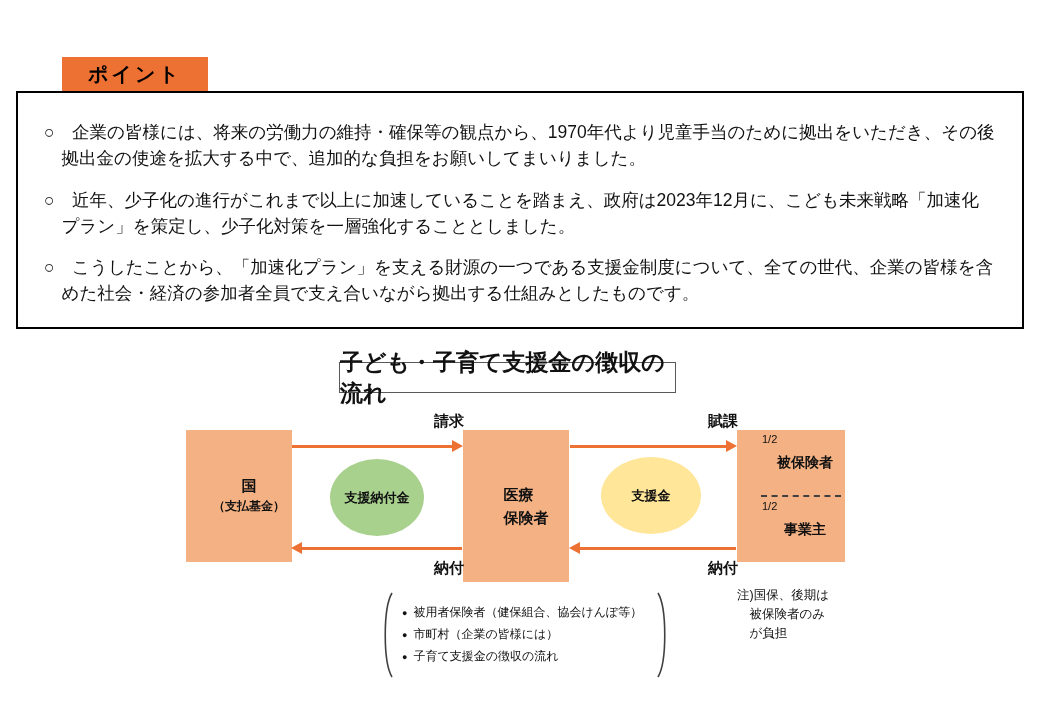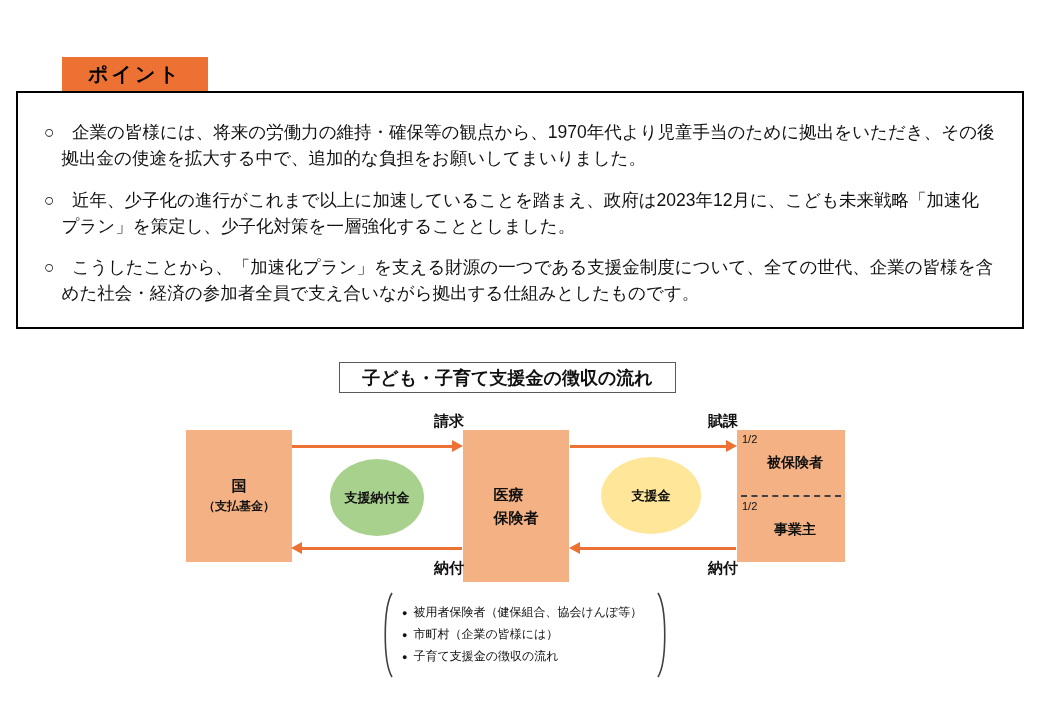--- a/index.html
+++ b/index.html
@@ -20,25 +20,25 @@
   }
   .point{
     margin:0 0 15px 0;font-size:17.5px;line-height:1.5;font-weight:500;
     padding-left:1em;text-indent:-1em;
   }
 
   
   .diagram-title{
     box-sizing:border-box;position:absolute;left:339px;top:362px;width:337px;height:31px;
     border:1px solid #595959;display:flex;align-items:center;justify-content:center;
-    font-size:18px;font-weight:600;background:#fff;
+    font-size:23px;font-weight:600;background:#fff;
   }
 
   
-  .obox{position:absolute;background:var(--box_fill,#F4B183);box-sizing:border-box;}
+  .obox{position:absolute;background:var(--box_fill,#F4B183);box-sizing:border-box;padding-left:20px;}
   .box-left{left:186px;top:430px;width:106px;height:132px;display:flex;flex-direction:column;align-items:center;justify-content:center;}
   .obox-main{font-size:15px;font-weight:bold;}
   .obox-sub{font-size:12px;font-weight:bold;margin-top:2px;}
   .box-mid{
     left:463px;top:430px;width:106px;height:152px;display:flex;align-items:center;justify-content:center;
     font-size:15px;font-weight:bold;text-align:left;white-space:pre-line;line-height:1.55;
   }
   .box-right{left:737px;top:430px;width:108px;height:132px;display:flex;flex-direction:column;}
   .half{position:relative;flex:1;display:flex;align-items:center;justify-content:center;}
   .fraction{position:absolute;left:5px;top:3px;font-size:11px;font-weight:normal;}
@@ -152,14 +152,17 @@
         <span class="bullet">●</span>
         <span>市町村（企業の皆様には）</span>
       </div>
       <div class="iitem">
         <span class="bullet">●</span>
         <span>子育て支援金の徴収の流れ</span>
       </div>
     </div>
   </div>
 
+  <div class="note">注)国保、後期は
+　被保険者のみ
+　が負担</div>
 
 </div>
 
 </body></html>

